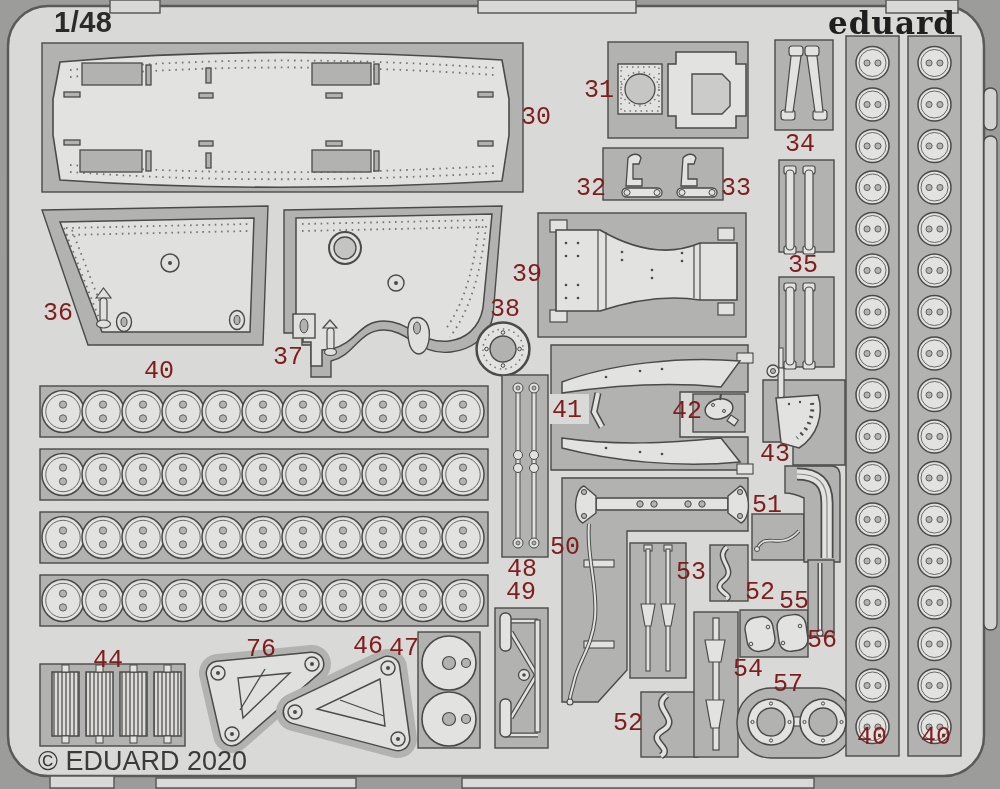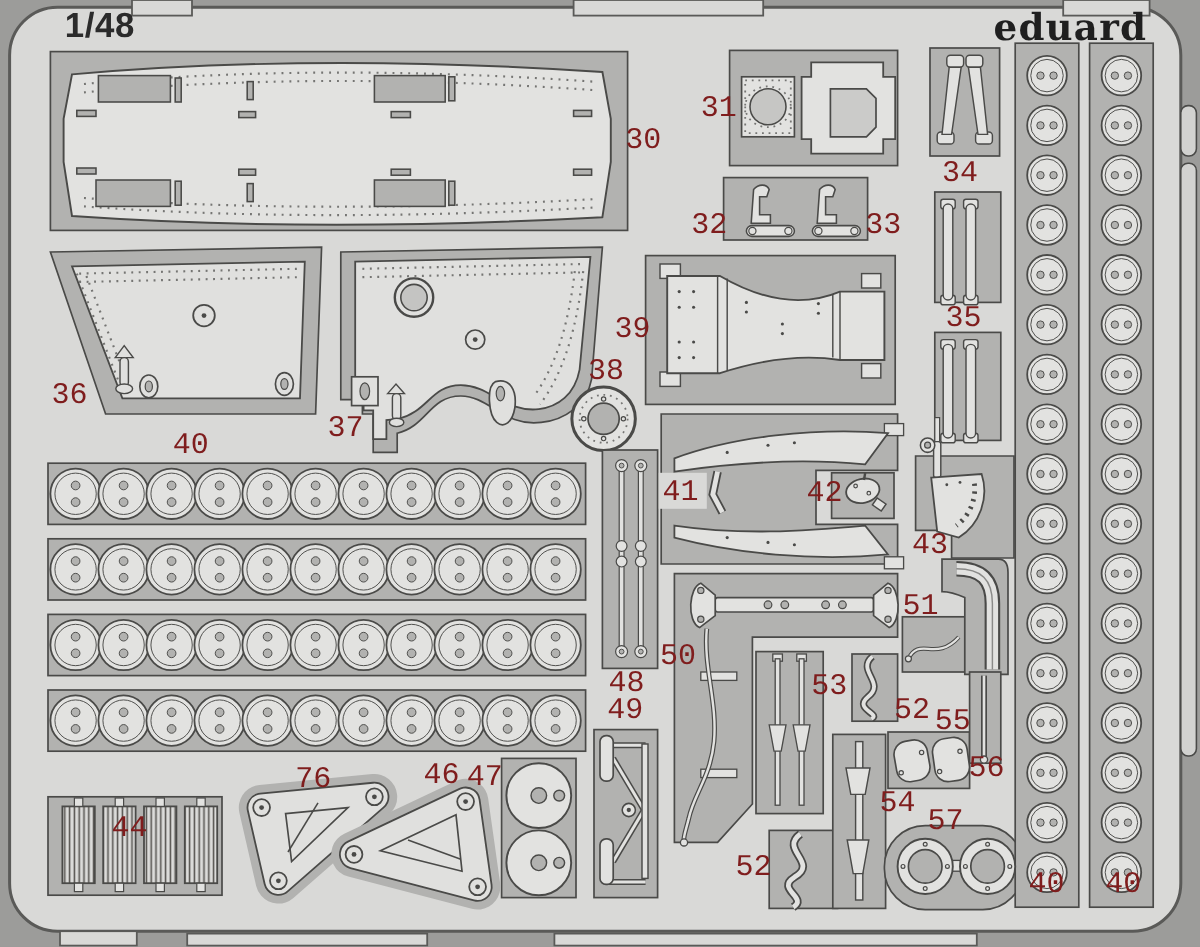--- a/index.html
+++ b/index.html
@@ -802,41 +802,42 @@
     <span class="scale">1/48</span>
   </div>
   <div class="brand">eduard</div>
   <div id="labels">
         <div class="part-label" style="left: 536px; top: 117px;">30</div>
         <div class="part-label" style="left: 599px; top: 90px;">31</div>
         <div class="part-label" style="left: 591px; top: 188px;">32</div>
         <div class="part-label" style="left: 736px; top: 188px;">33</div>
         <div class="part-label" style="left: 800px; top: 144px;">34</div>
         <div class="part-label" style="left: 803px; top: 265px;">35</div>
-        <div class="part-label" style="left: 58px; top: 313px; margin-top: 16px;">36</div>
+        <div class="part-label" style="left: 58px; top: 313px;">36</div>
         <div class="part-label" style="left: 288px; top: 357px;">37</div>
         <div class="part-label" style="left: 505px; top: 309px;">38</div>
         <div class="part-label" style="left: 527px; top: 274px;">39</div>
         <div class="part-label" style="left: 159px; top: 371px;">40</div>
         <div class="part-label" style="left: 567px; top: 410px;">41</div>
         <div class="part-label" style="left: 687px; top: 411px;">42</div>
         <div class="part-label" style="left: 775px; top: 454px;">43</div>
-        <div class="part-label" style="left: 108px; top: 690px;">44</div>
+        <div class="part-label" style="left: 108px; top: 660px;">44</div>
         <div class="part-label" style="left: 261px; top: 649px;">76</div>
         <div class="part-label" style="left: 368px; top: 646px;">46</div>
         <div class="part-label" style="left: 404px; top: 648px;">47</div>
         <div class="part-label" style="left: 522px; top: 569px;">48</div>
         <div class="part-label" style="left: 521px; top: 592px; text-align: center;">49</div>
         <div class="part-label" style="left: 565px; top: 547px;">50</div>
         <div class="part-label" style="left: 767px; top: 505px;">51</div>
         <div class="part-label" style="left: 628px; top: 723px;">52</div>
         <div class="part-label" style="left: 760px; top: 592px;">52</div>
         <div class="part-label" style="left: 691px; top: 572px; text-align: right;">53</div>
         <div class="part-label" style="left: 748px; top: 669px;">54</div>
         <div class="part-label" style="left: 794px; top: 601px;">55</div>
         <div class="part-label" style="left: 822px; top: 640px;">56</div>
         <div class="part-label" style="left: 788px; top: 684px;">57</div>
         <div class="part-label" style="left: 872px; top: 737px;">40</div>
         <div class="part-label" style="left: 936px; top: 737px;">40</div>
       </div>
+  <div class="copyright">© EDUARD 2020</div>
 </div>
 
 </div>
 
 </body></html>

